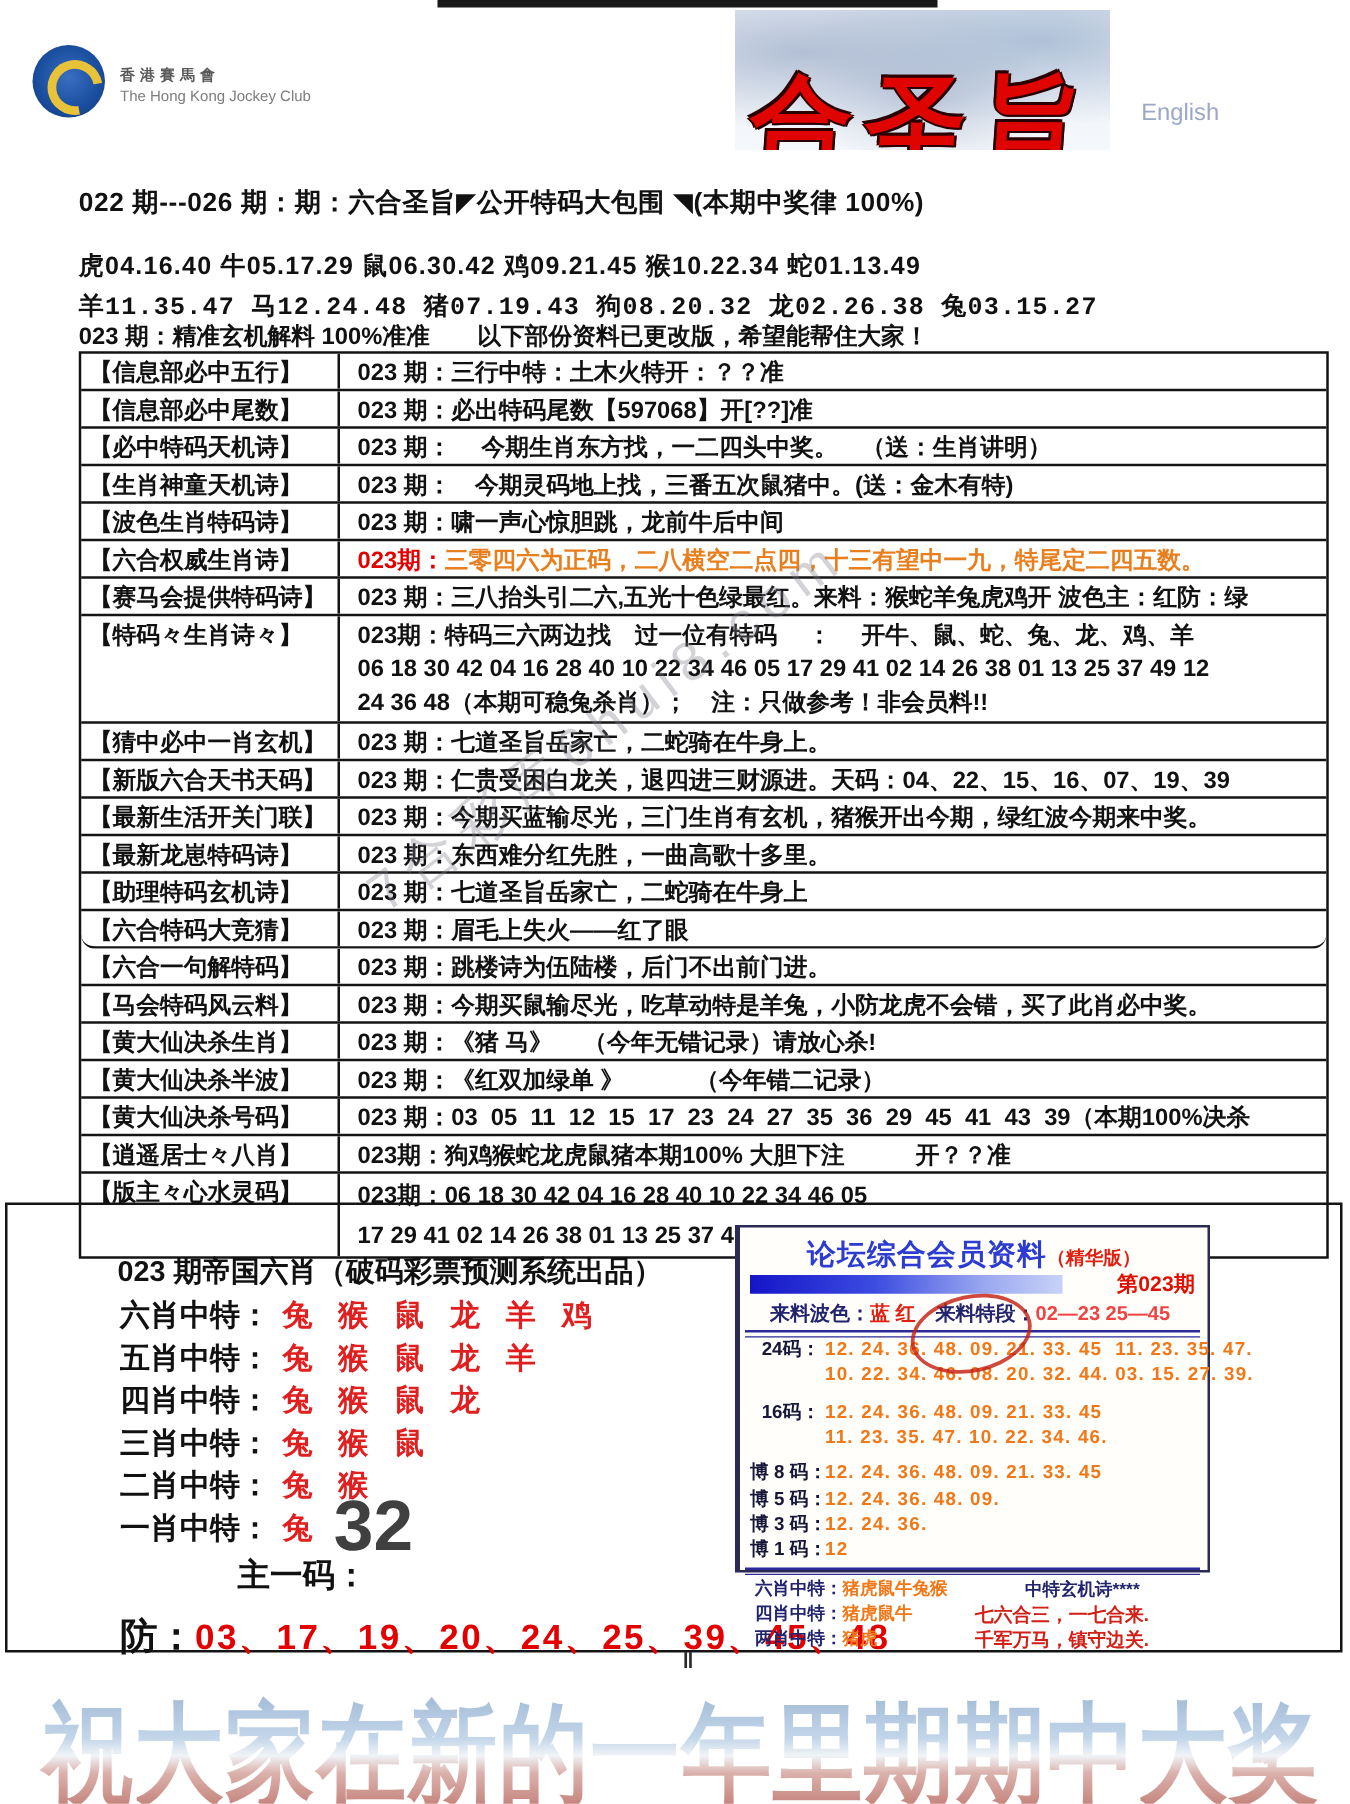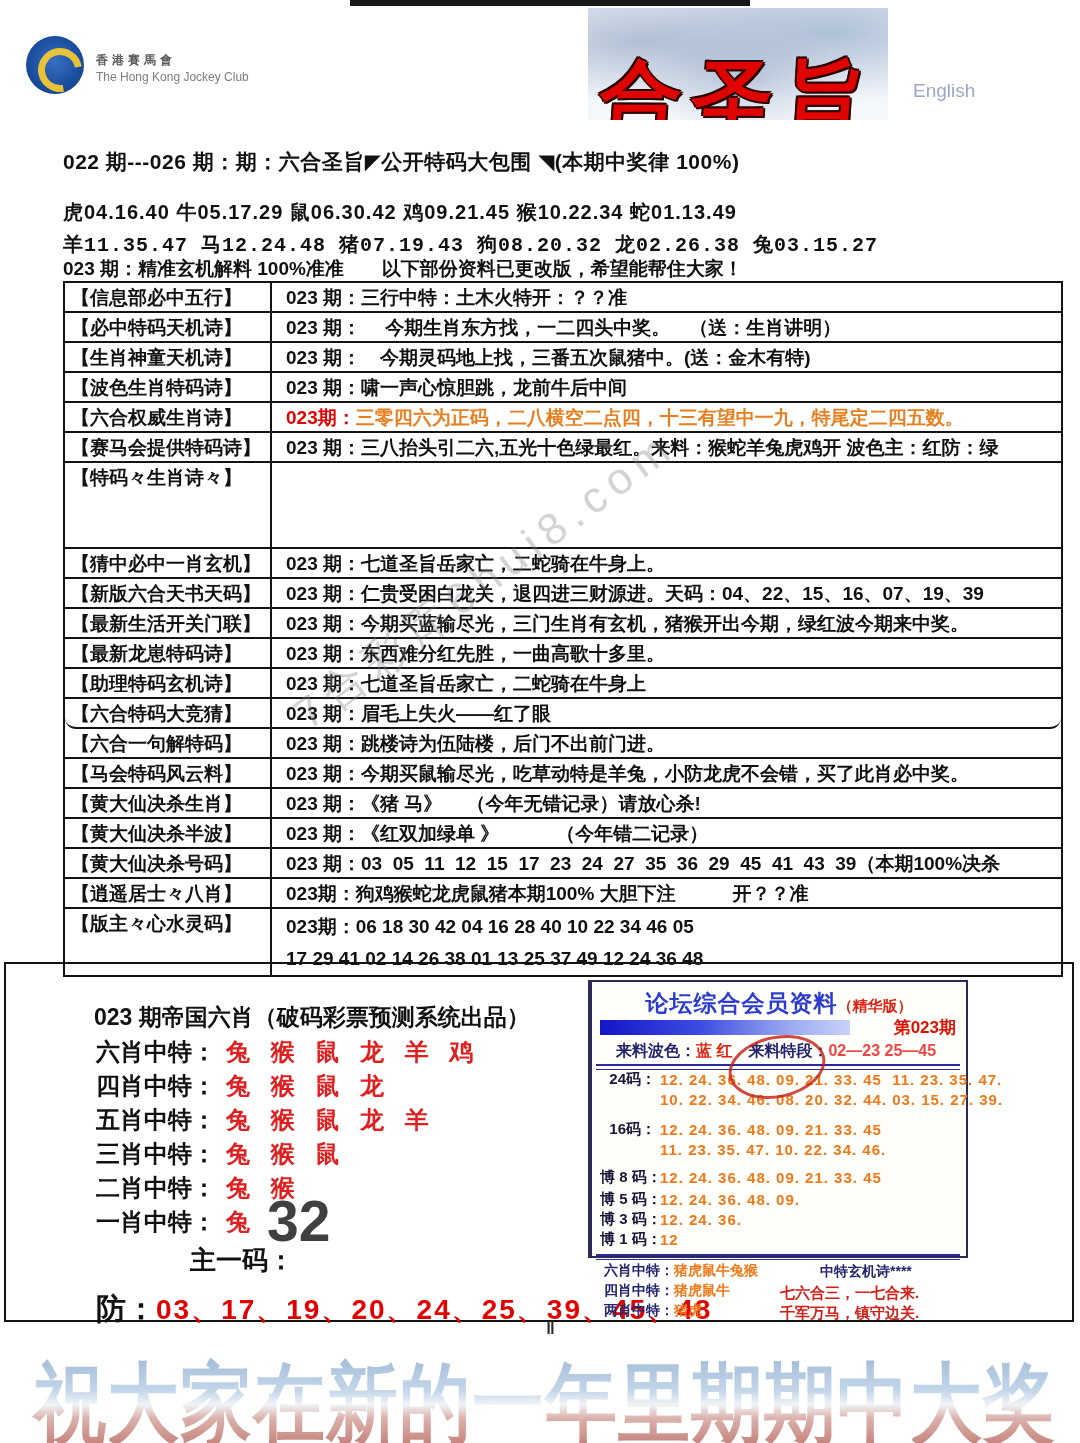--- a/index.html
+++ b/index.html
@@ -106,40 +106,44 @@
 <div class="abs zodiac" id="zodiac-1">虎04.16.40 牛05.17.29 鼠06.30.42 鸡09.21.45 猴10.22.34 蛇01.13.49</div>
 <div class="abs zodiac" id="zodiac-2">羊11.35.47 马12.24.48 猪07.19.43 狗08.20.32 龙02.26.38 兔03.15.27</div>
 <div class="abs" id="notice">023 期：精准玄机解料 100%准准　　以下部份资料已更改版，希望能帮住大家！</div>
 
 <div id="prediction-table">
     <div class="t-row" style="height: 28px;">
       <div class="t-label">【信息部必中五行】</div>
       <div class="t-content"><span>023 期：三行中特：土木火特开：？？准</span></div>
     </div>
     <div class="t-row" style="height: 28px;">
+      <div class="t-label">【信息部必中尾数】</div>
+      <div class="t-content"><span>023 期：必出特码尾数【597068】开[??]准</span></div>
+    </div>
+    <div class="t-row" style="height: 28px;">
       <div class="t-label">【必中特码天机诗】</div>
       <div class="t-content"><span>023 期：　 今期生肖东方找，一二四头中奖。　（送：生肖讲明）</span></div>
     </div>
     <div class="t-row" style="height: 28px;">
       <div class="t-label">【生肖神童天机诗】</div>
       <div class="t-content"><span>023 期：　今期灵码地上找，三番五次鼠猪中。(送：金木有特)</span></div>
     </div>
     <div class="t-row" style="height: 28px;">
       <div class="t-label">【波色生肖特码诗】</div>
       <div class="t-content"><span>023 期：啸一声心惊胆跳，龙前牛后中间</span></div>
     </div>
     <div class="t-row" style="height: 28px;">
       <div class="t-label">【六合权威生肖诗】</div>
       <div class="t-content"><span class="red-text">023期：</span><span class="orange-text">三零四六为正码，二八横空二点四，十三有望中一九，特尾定二四五数。</span></div>
     </div>
     <div class="t-row" style="height: 28px;">
       <div class="t-label">【赛马会提供特码诗】</div>
       <div class="t-content"><span>023 期：三八抬头引二六,五光十色绿最红。来料：猴蛇羊兔虎鸡开 波色主：红防：绿</span></div>
     </div>
-    <div class="t-row" style="height: 84px; flex-direction: column;">
+    <div class="t-row" style="height: 84px;">
       <div class="t-label">【特码々生肖诗々】</div>
       <div class="t-content"><div class="t-line">023期：特码三六两边找　过一位有特码　 ：　 开牛、鼠、蛇、兔、龙、鸡、羊</div><div class="t-line">06 18 30 42 04 16 28 40 10 22 34 46 05 17 29 41 02 14 26 38 01 13 25 37 49 12</div><div class="t-line">24 36 48（本期可稳兔杀肖）；　注：只做参考！非会员料!!</div></div>
     </div>
     <div class="t-row" style="height: 28px;">
       <div class="t-label">【猜中必中一肖玄机】</div>
       <div class="t-content"><span>023 期：七道圣旨岳家亡，二蛇骑在牛身上。</span></div>
     </div>
     <div class="t-row" style="height: 28px;">
       <div class="t-label">【新版六合天书天码】</div>
       <div class="t-content"><span>023 期：仁贵受困白龙关，退四进三财源进。天码：04、22、15、16、07、19、39</span></div>
@@ -189,22 +193,22 @@
       <div class="t-content"><div class="t-line" style="line-height: 32px;">023期：06 18 30 42 04 16 28 40 10 22 34 46 05</div><div class="t-line" style="line-height: 32px;">17 29 41 02 14 26 38 01 13 25 37 49 12 24 36 48</div></div>
     </div>
   </div>
 
 <div class="abs" id="watermark-diagonal">7合彩厍6hui8.com</div>
 
 <div class="abs" id="bottom-frame"></div>
 <div class="abs" id="empire-title">023 期帝国六肖（破码彩票预测系统出品）</div>
 <div id="empire-rows">
     <div class="empire-row"><span class="zlab">六肖中特：</span><span class="zval">兔 猴 鼠 龙 羊 鸡</span></div>
+    <div class="empire-row"><span class="zlab">五肖中特：</span><span class="zval">兔 猴 鼠 龙 羊</span></div>
     <div class="empire-row"><span class="zlab">四肖中特：</span><span class="zval">兔 猴 鼠 龙</span></div>
-    <div class="empire-row"><span class="zlab">五肖中特：</span><span class="zval">兔 猴 鼠 龙 羊</span></div>
     <div class="empire-row"><span class="zlab">三肖中特：</span><span class="zval">兔 猴 鼠</span></div>
     <div class="empire-row"><span class="zlab">二肖中特：</span><span class="zval">兔 猴</span></div>
     <div class="empire-row"><span class="zlab">一肖中特：</span><span class="zval">兔</span></div>
   </div>
 <div class="abs" id="main-code-label">主一码：</div>
 <div class="abs" id="main-code-value">32</div>
 <div class="abs" id="defend-row"><span class="dlab">防：</span><span class="dval">03、17、19、20、24、25、39、45、48</span></div>
 
 <div class="abs" id="forum-box">
   <div class="in" id="forum-title"><span class="main">论坛综合会员资料</span><span class="sub">（精华版）</span></div>

